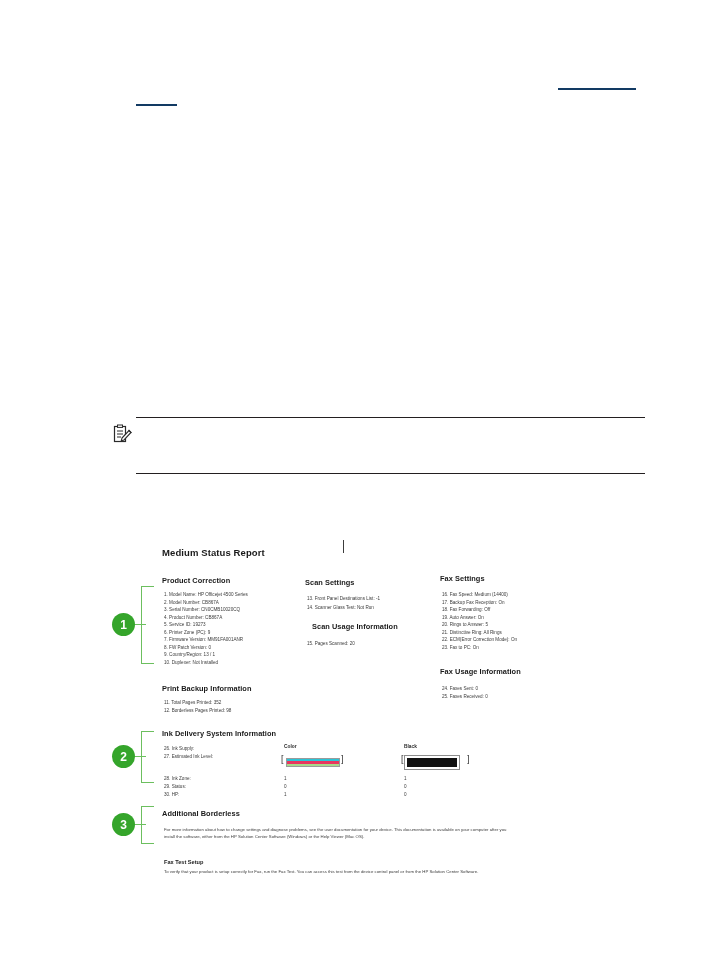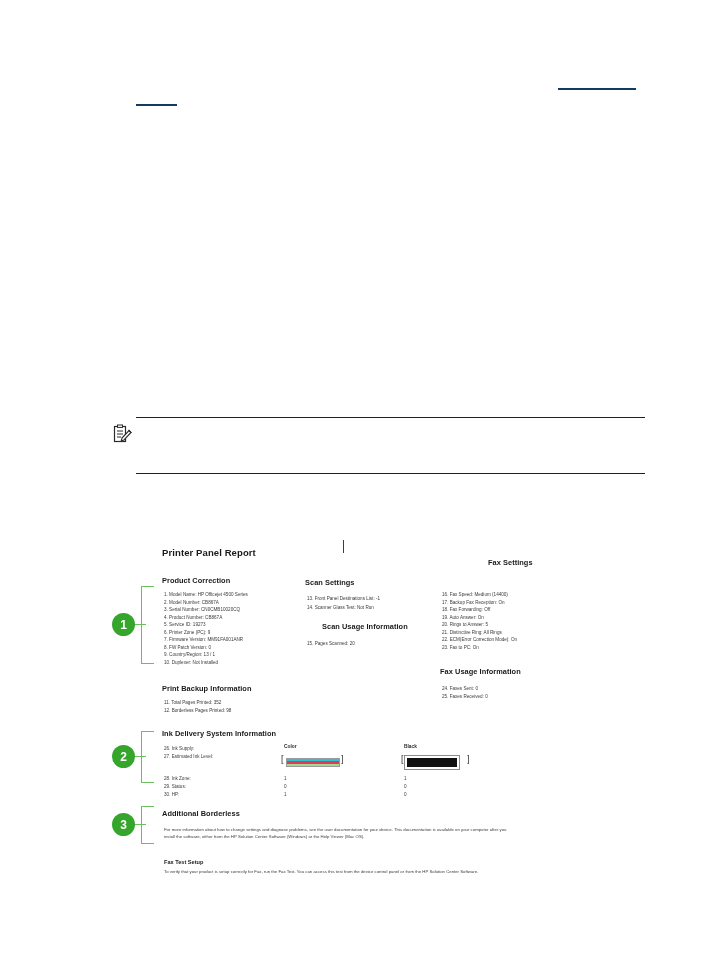--- a/index.html
+++ b/index.html
@@ -104,21 +104,21 @@
   <line x1="5" y1="7" x2="11" y2="7" stroke="#2b2b2b" stroke-width="1"></line>
   <line x1="5" y1="10" x2="11" y2="10" stroke="#2b2b2b" stroke-width="1"></line>
   <line x1="5" y1="13" x2="9" y2="13" stroke="#2b2b2b" stroke-width="1"></line>
   <path d="M10 14 L17 6.5 L19 8.5 L12 16 L9.3 16.7 Z" fill="#ffffff" stroke="#2b2b2b" stroke-width="1.1"></path>
   <path d="M16.6 6 L19.4 8.8" stroke="#2b2b2b" stroke-width="1.1"></path>
 </svg>
 
 <div id="report">
 
   <div class="tick"></div>
-  <div class="rep-title">Printer Panel Report</div>
+  <div class="rep-title">Medium Status Report</div>
 
   <div class="sec-head" style="left:12px;top:42px;">Product Correction</div>
 
   <div class="line-item" style="left:14px;top:57px;">1. Model Name: HP Officejet 4500 Series</div>
   <div class="line-item" style="left:14px;top:64.5px;">2. Model Number: CB867A</div>
   <div class="line-item" style="left:14px;top:72px;">3. Serial Number: CN0CMB10020CQ</div>
   <div class="line-item" style="left:14px;top:79.5px;">4. Product Number: CB867A</div>
   <div class="line-item" style="left:14px;top:87px;">5. Service ID: 19273</div>
   <div class="line-item" style="left:14px;top:94.5px;">6. Printer Zone (PC): 9</div>
   <div class="line-item" style="left:14px;top:102px;">7. Firmware Version: MM91FA001ANR</div>
@@ -127,24 +127,24 @@
   <div class="line-item" style="left:14px;top:124.5px;">10. Duplexer: Not Installed</div>
 
   <div class="sec-head" style="left:12px;top:150px;">Print Backup Information</div>
   <div class="line-item" style="left:14px;top:165px;">11. Total Pages Printed: 352</div>
   <div class="line-item" style="left:14px;top:172.5px;">12. Borderless Pages Printed: 98</div>
 
   <div class="sec-head" style="left:155px;top:44px;">Scan Settings</div>
   <div class="line-item" style="left:157px;top:61px;">13. Front Panel Destinations List: -1</div>
   <div class="line-item" style="left:157px;top:69.5px;">14. Scanner Glass Test: Not Run</div>
 
-  <div class="sec-head" style="left:172px;top:88px;">Scan Usage Information</div>
+  <div class="sec-head" style="left:162px;top:88px;">Scan Usage Information</div>
   <div class="line-item" style="left:157px;top:106px;">15. Pages Scanned: 20</div>
 
-  <div class="sec-head" style="left:290px;top:24px;margin-left:48px;">Fax Settings</div>
+  <div class="sec-head" style="left:290px;top:40px;">Fax Settings</div>
   <div class="line-item" style="left:292px;top:57px;">16. Fax Speed: Medium (14400)</div>
   <div class="line-item" style="left:292px;top:64.5px;">17. Backup Fax Reception: On</div>
   <div class="line-item" style="left:292px;top:72px;">18. Fax Forwarding: Off</div>
   <div class="line-item" style="left:292px;top:79.5px;">19. Auto Answer: On</div>
   <div class="line-item" style="left:292px;top:87px;">20. Rings to Answer: 5</div>
   <div class="line-item" style="left:292px;top:94.5px;">21. Distinctive Ring: All Rings</div>
   <div class="line-item" style="left:292px;top:102px;">22. ECM(Error Correction Mode): On</div>
   <div class="line-item" style="left:292px;top:109.5px;">23. Fax to PC: On</div>
 
   <div class="sec-head" style="left:290px;top:133px;">Fax Usage Information</div>

